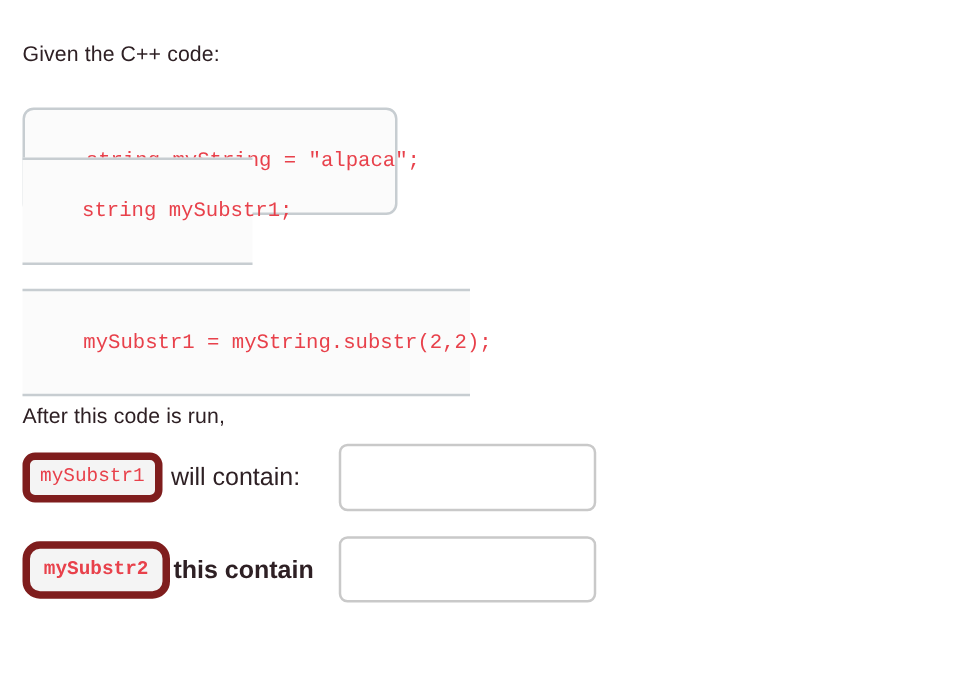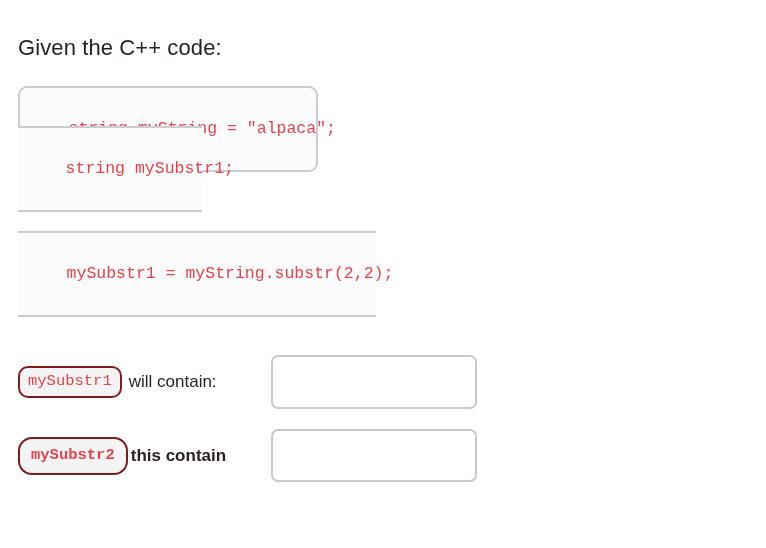--- a/index.html
+++ b/index.html
@@ -18,21 +18,21 @@
 
   .page {
     position: absolute;
     inset: 0;
   }
 
   
   .prose {
     position: absolute;
     font-family: "Liberation Sans", sans-serif;
-    font-size: 22px;
+    font-size: 17px;
     line-height: 1.35;
     color: #2e2024;
     letter-spacing: 0.1px;
     white-space: nowrap;
   }
   #heading      { left: 18px; top: 33px; }
   #after-text   { left: 18px; top: 322px; }
 
   
   .code-line {
@@ -82,32 +82,32 @@
     align-items: center;
   }
   #row-1 { left: 18px; top: 355px; height: 54px; }
   #row-2 { left: 18px; top: 429px; height: 54px; font-weight: bold; }
 
   .var-chip {
     font-family: "Liberation Mono", "DejaVu Sans Mono", monospace;
     font-size: 15.5px;
     color: #e8414b;
     background: #f4f4f4;
-    border: 2px solid #7f1d1d;
+    border: 6px solid #7f1d1d;
     border-radius: 10px;
     line-height: 1;
     white-space: nowrap;
     box-sizing: border-box;
   }
   #chip-1 { padding: 6px 8px 7px 8px; }
   #chip-2 { padding: 9px 11px 10px 11px; border-radius: 14px; }
 
   .row-label {
     font-family: "Liberation Sans", sans-serif;
-    font-size: 17px;
+    font-size: 20px;
     color: #2e2024;
     white-space: nowrap;
   }
   #label-1 { margin-left: 7px; }
   #label-2 { margin-left: 3px; }
 
   .answer-box {
     position: absolute;
     background: #ffffff;
     border: 2px solid #c9c9c9;
@@ -143,20 +143,21 @@
   <div class="code-line" id="code-2">
     <span class="inner">string mySubstr1;</span>
   </div>
 
 
   <div class="code-line" id="code-4">
     <span class="inner">mySubstr1 = myString.substr(2,2);</span>
   </div>
 
 
+  <div class="prose" id="after-text">After this code is run,</div>
 
   <div class="answer-row" id="row-1">
     <span class="var-chip" id="chip-1">mySubstr1</span>
     <span class="row-label" id="label-1">will contain:</span>
   </div>
 
   <div class="answer-box" id="input-1">
     <input type="text" value="" placeholder="" style="">
   </div>
 

